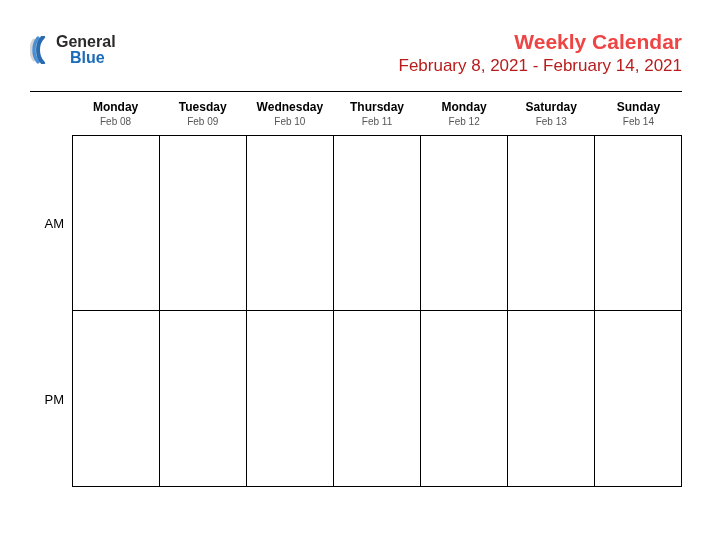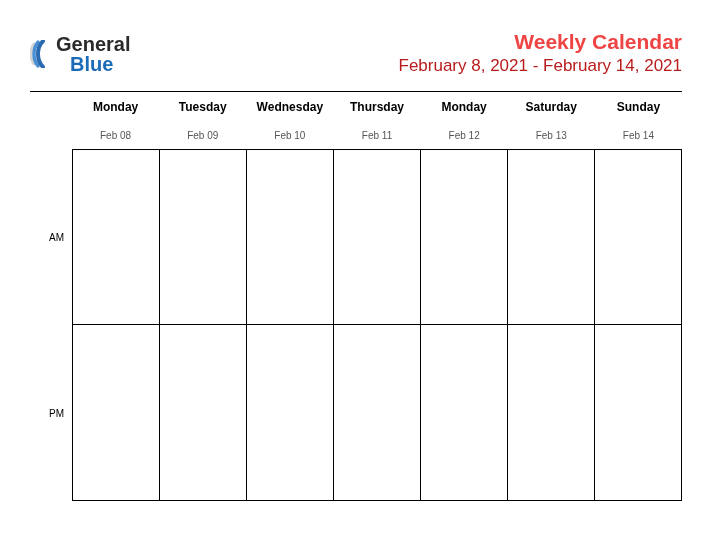--- a/index.html
+++ b/index.html
@@ -26,21 +26,21 @@
       align-items: center;
       gap: 2px;
       padding-top: 4px;
     }
     .logo-graphic {
       width: 24px;
       height: 28px;
       position: relative;
     }
     .logo-text {
-      font-size: 20px;
+      font-size: 16px;
       font-weight: bold;
       line-height: 1;
     }
     .logo-general {
       color: #2a2a2a;
     }
     .logo-blue {
       color: #1a6bb8;
       margin-left: 14px;
     }
@@ -71,36 +71,36 @@
       padding: 4px 0 8px 0;
     }
     .day-name {
       font-size: 12px;
       font-weight: bold;
       color: #000;
     }
     .day-date {
       font-size: 10px;
       color: #555;
-      margin-top: 16px;
+      margin-top: 2px;
     }
     .grid {
       display: flex;
       flex-direction: column;
     }
     .row {
       display: flex;
     }
     .time-label {
       width: 42px;
       display: flex;
       align-items: center;
       justify-content: flex-end;
       padding-right: 8px;
-      font-size: 10px;
+      font-size: 13px;
       color: #000;
     }
     .cells {
       flex: 1;
       display: flex;
     }
     .cell {
       flex: 1;
       height: 176px;
       border: 1px solid #000;

